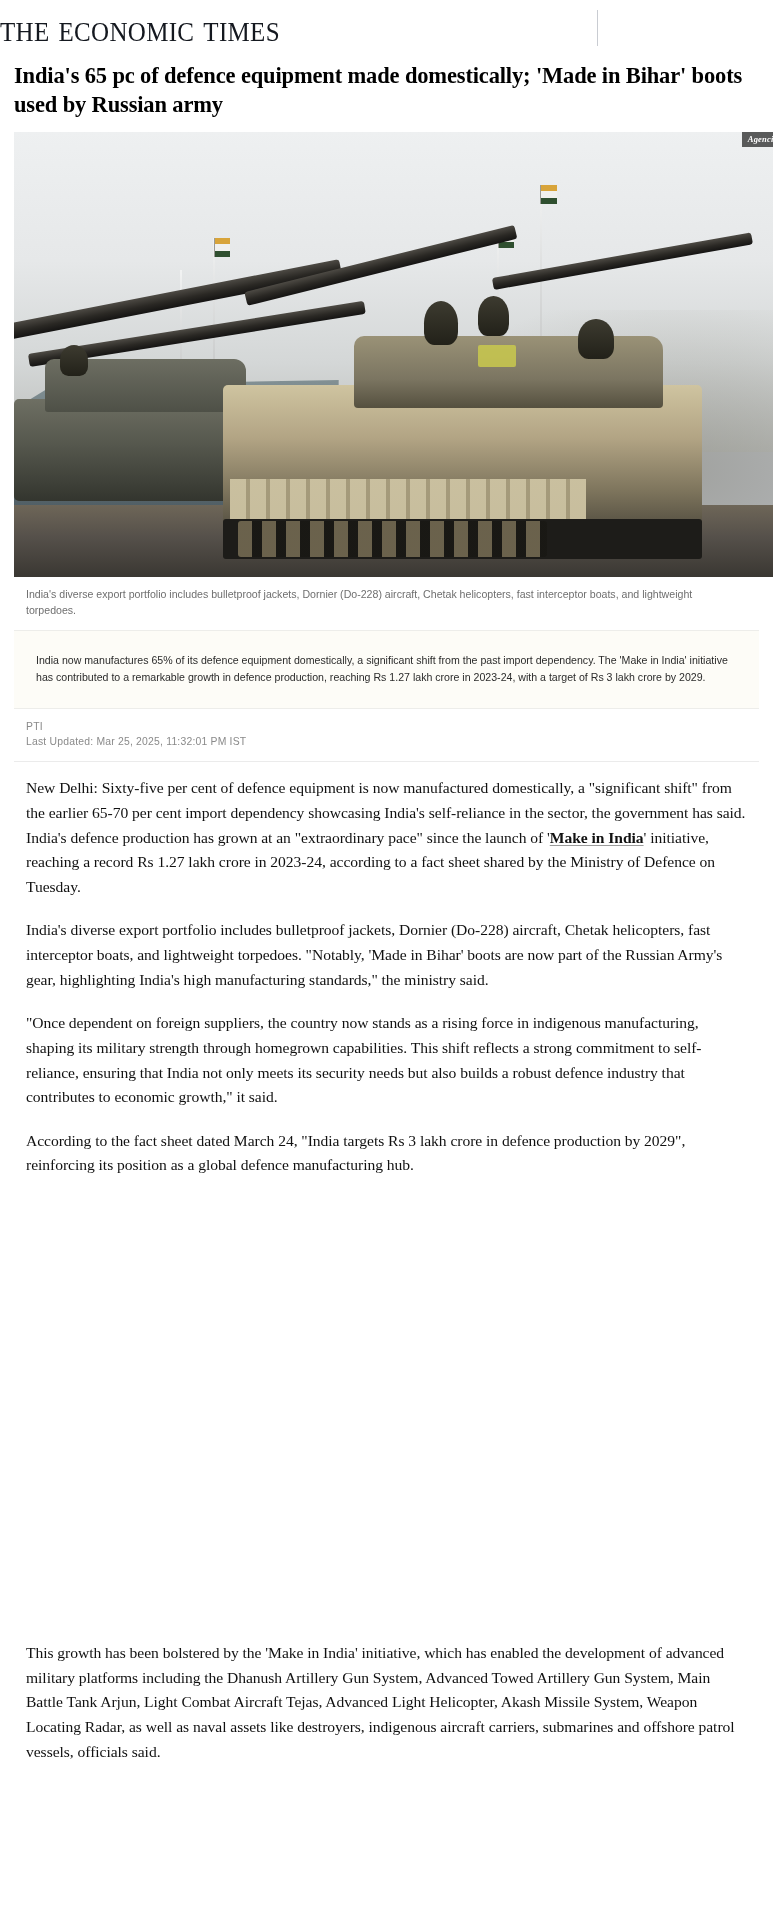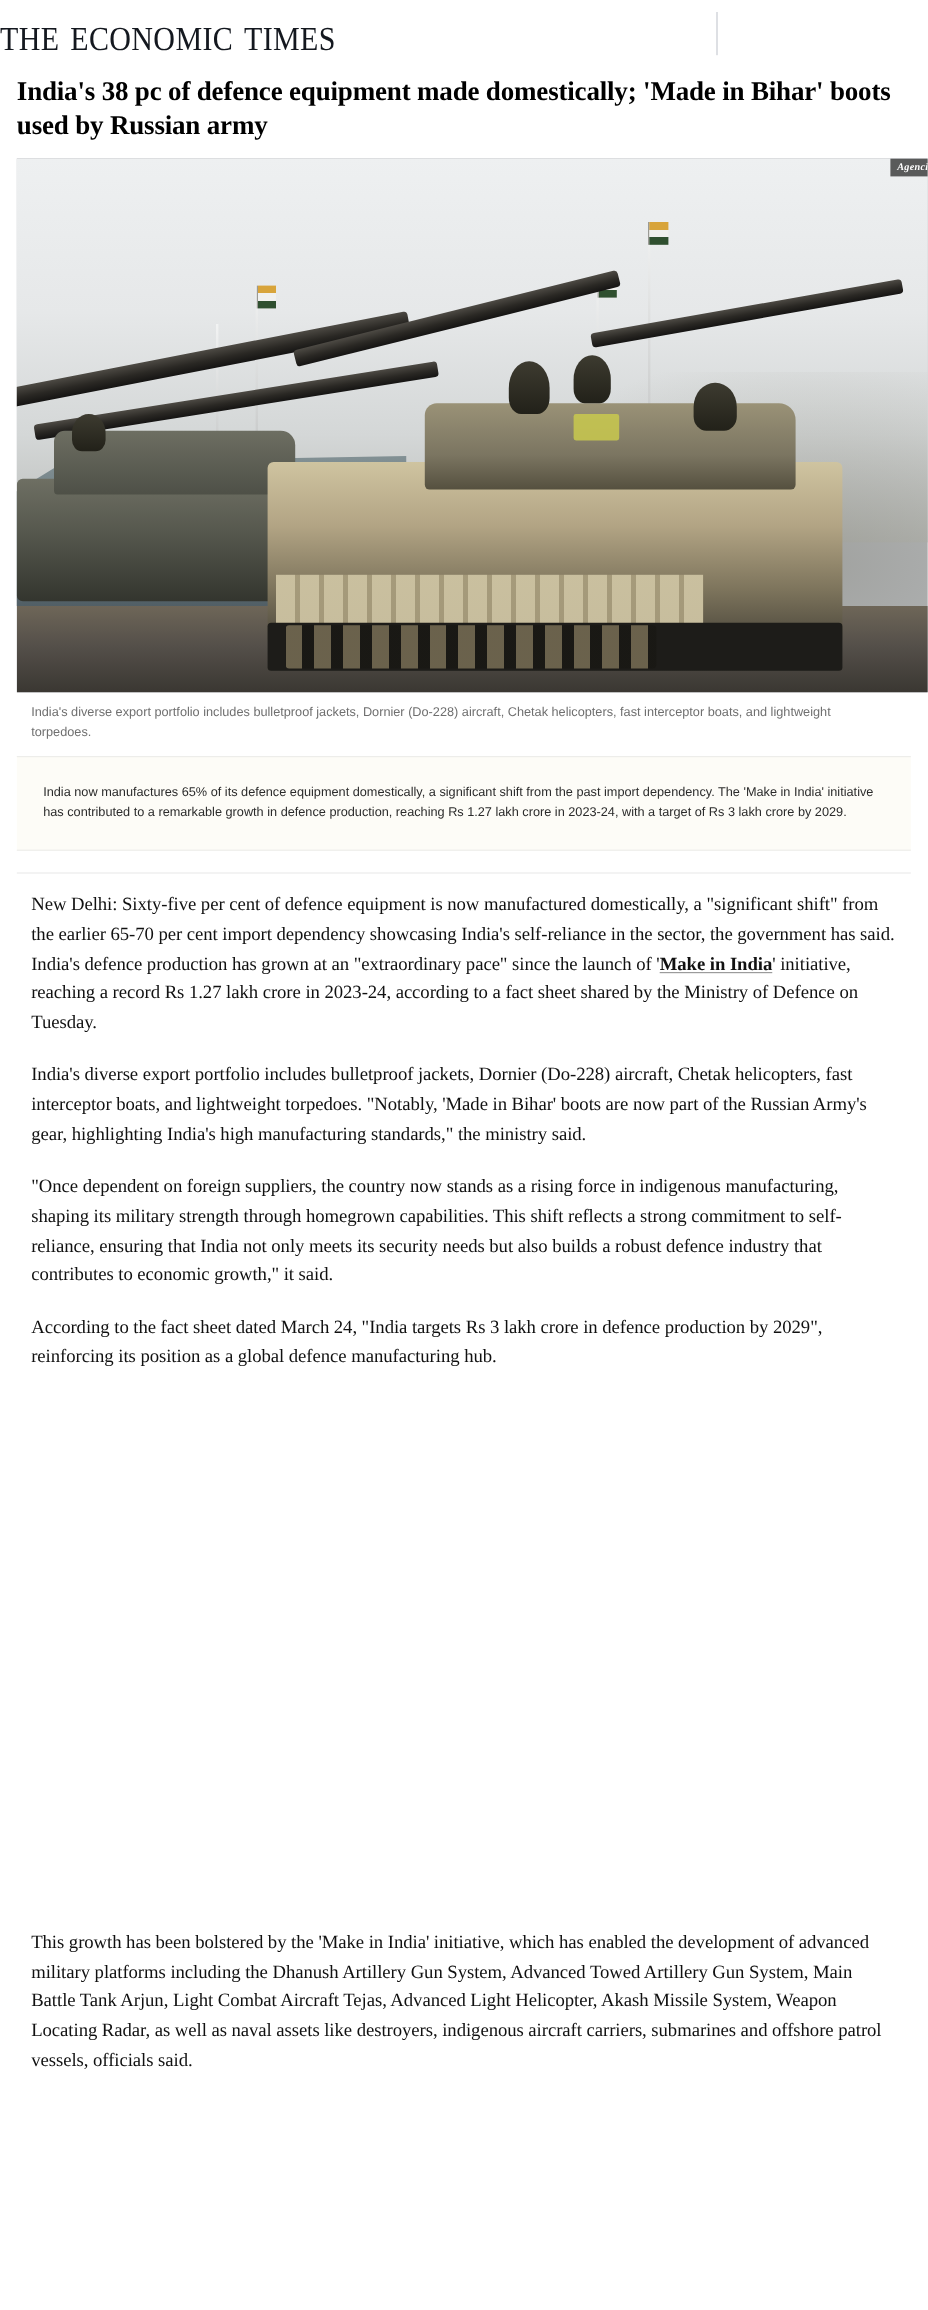--- a/index.html
+++ b/index.html
@@ -267,21 +267,21 @@
 </style>
 </head>
 <body>
 
 <header class="masthead">
   <div class="masthead-logo">The Economic Times</div>
   <div class="masthead-divider"></div>
 </header>
 
 <div class="headline-wrap">
-  <h1 class="headline">India's 38 pc of defence equipment made domestically; 'Made in Bihar' boots used by Russian army</h1>
+  <h1 class="headline">India's 65 pc of defence equipment made domestically; 'Made in Bihar' boots used by Russian army</h1>
 </div>
 
 <figure class="hero" style="margin-block:0;">
   <div class="hero-canvas">
     <div class="sky"></div>
     <div class="haze-right"></div>
     <div class="ship"></div>
 
     <div class="flagpole fp1"></div>
     <div class="flagpole fp2"></div>
@@ -316,20 +316,22 @@
   <div class="hero-credit">Agencies</div>
 </figure>
 
 <div class="caption">India's diverse export portfolio includes bulletproof jackets, Dornier (Do-228) aircraft, Chetak helicopters, fast interceptor boats, and lightweight torpedoes.</div>
 
 <section class="synopsis">
   <p class="synopsis-text">India now manufactures 65% of its defence equipment domestically, a significant shift from the past import dependency. The 'Make in India' initiative has contributed to a remarkable growth in defence production, reaching Rs 1.27 lakh crore in 2023-24, with a target of Rs 3 lakh crore by 2029.</p>
 </section>
 
 <div class="byline">
+  <div class="byline-author">PTI</div>
+  <div class="byline-updated">Last Updated: Mar 25, 2025, 11:32:01 PM IST</div>
 </div>
 
 <article class="article">
 
   <p><span>New Delhi: Sixty-five per cent of defence equipment is now manufactured domestically, a "significant shift" from the earlier 65-70 per cent import dependency showcasing India's self-reliance in the sector, the government has said. India's defence production has grown at an "extraordinary pace" since the launch of '</span><a class="inline-link">Make in India</a><span>' initiative, reaching a record Rs 1.27 lakh crore in 2023-24, according to a fact sheet shared by the Ministry of Defence on Tuesday.</span></p>
 
   <p>India's diverse export portfolio includes bulletproof jackets, Dornier (Do-228) aircraft, Chetak helicopters, fast interceptor boats, and lightweight torpedoes. "Notably, 'Made in Bihar' boots are now part of the Russian Army's gear, highlighting India's high manufacturing standards," the ministry said.</p>
 
   <p>"Once dependent on foreign suppliers, the country now stands as a rising force in indigenous manufacturing, shaping its military strength through homegrown capabilities. This shift reflects a strong commitment to self-reliance, ensuring that India not only meets its security needs but also builds a robust defence industry that contributes to economic growth," it said.</p>
 

